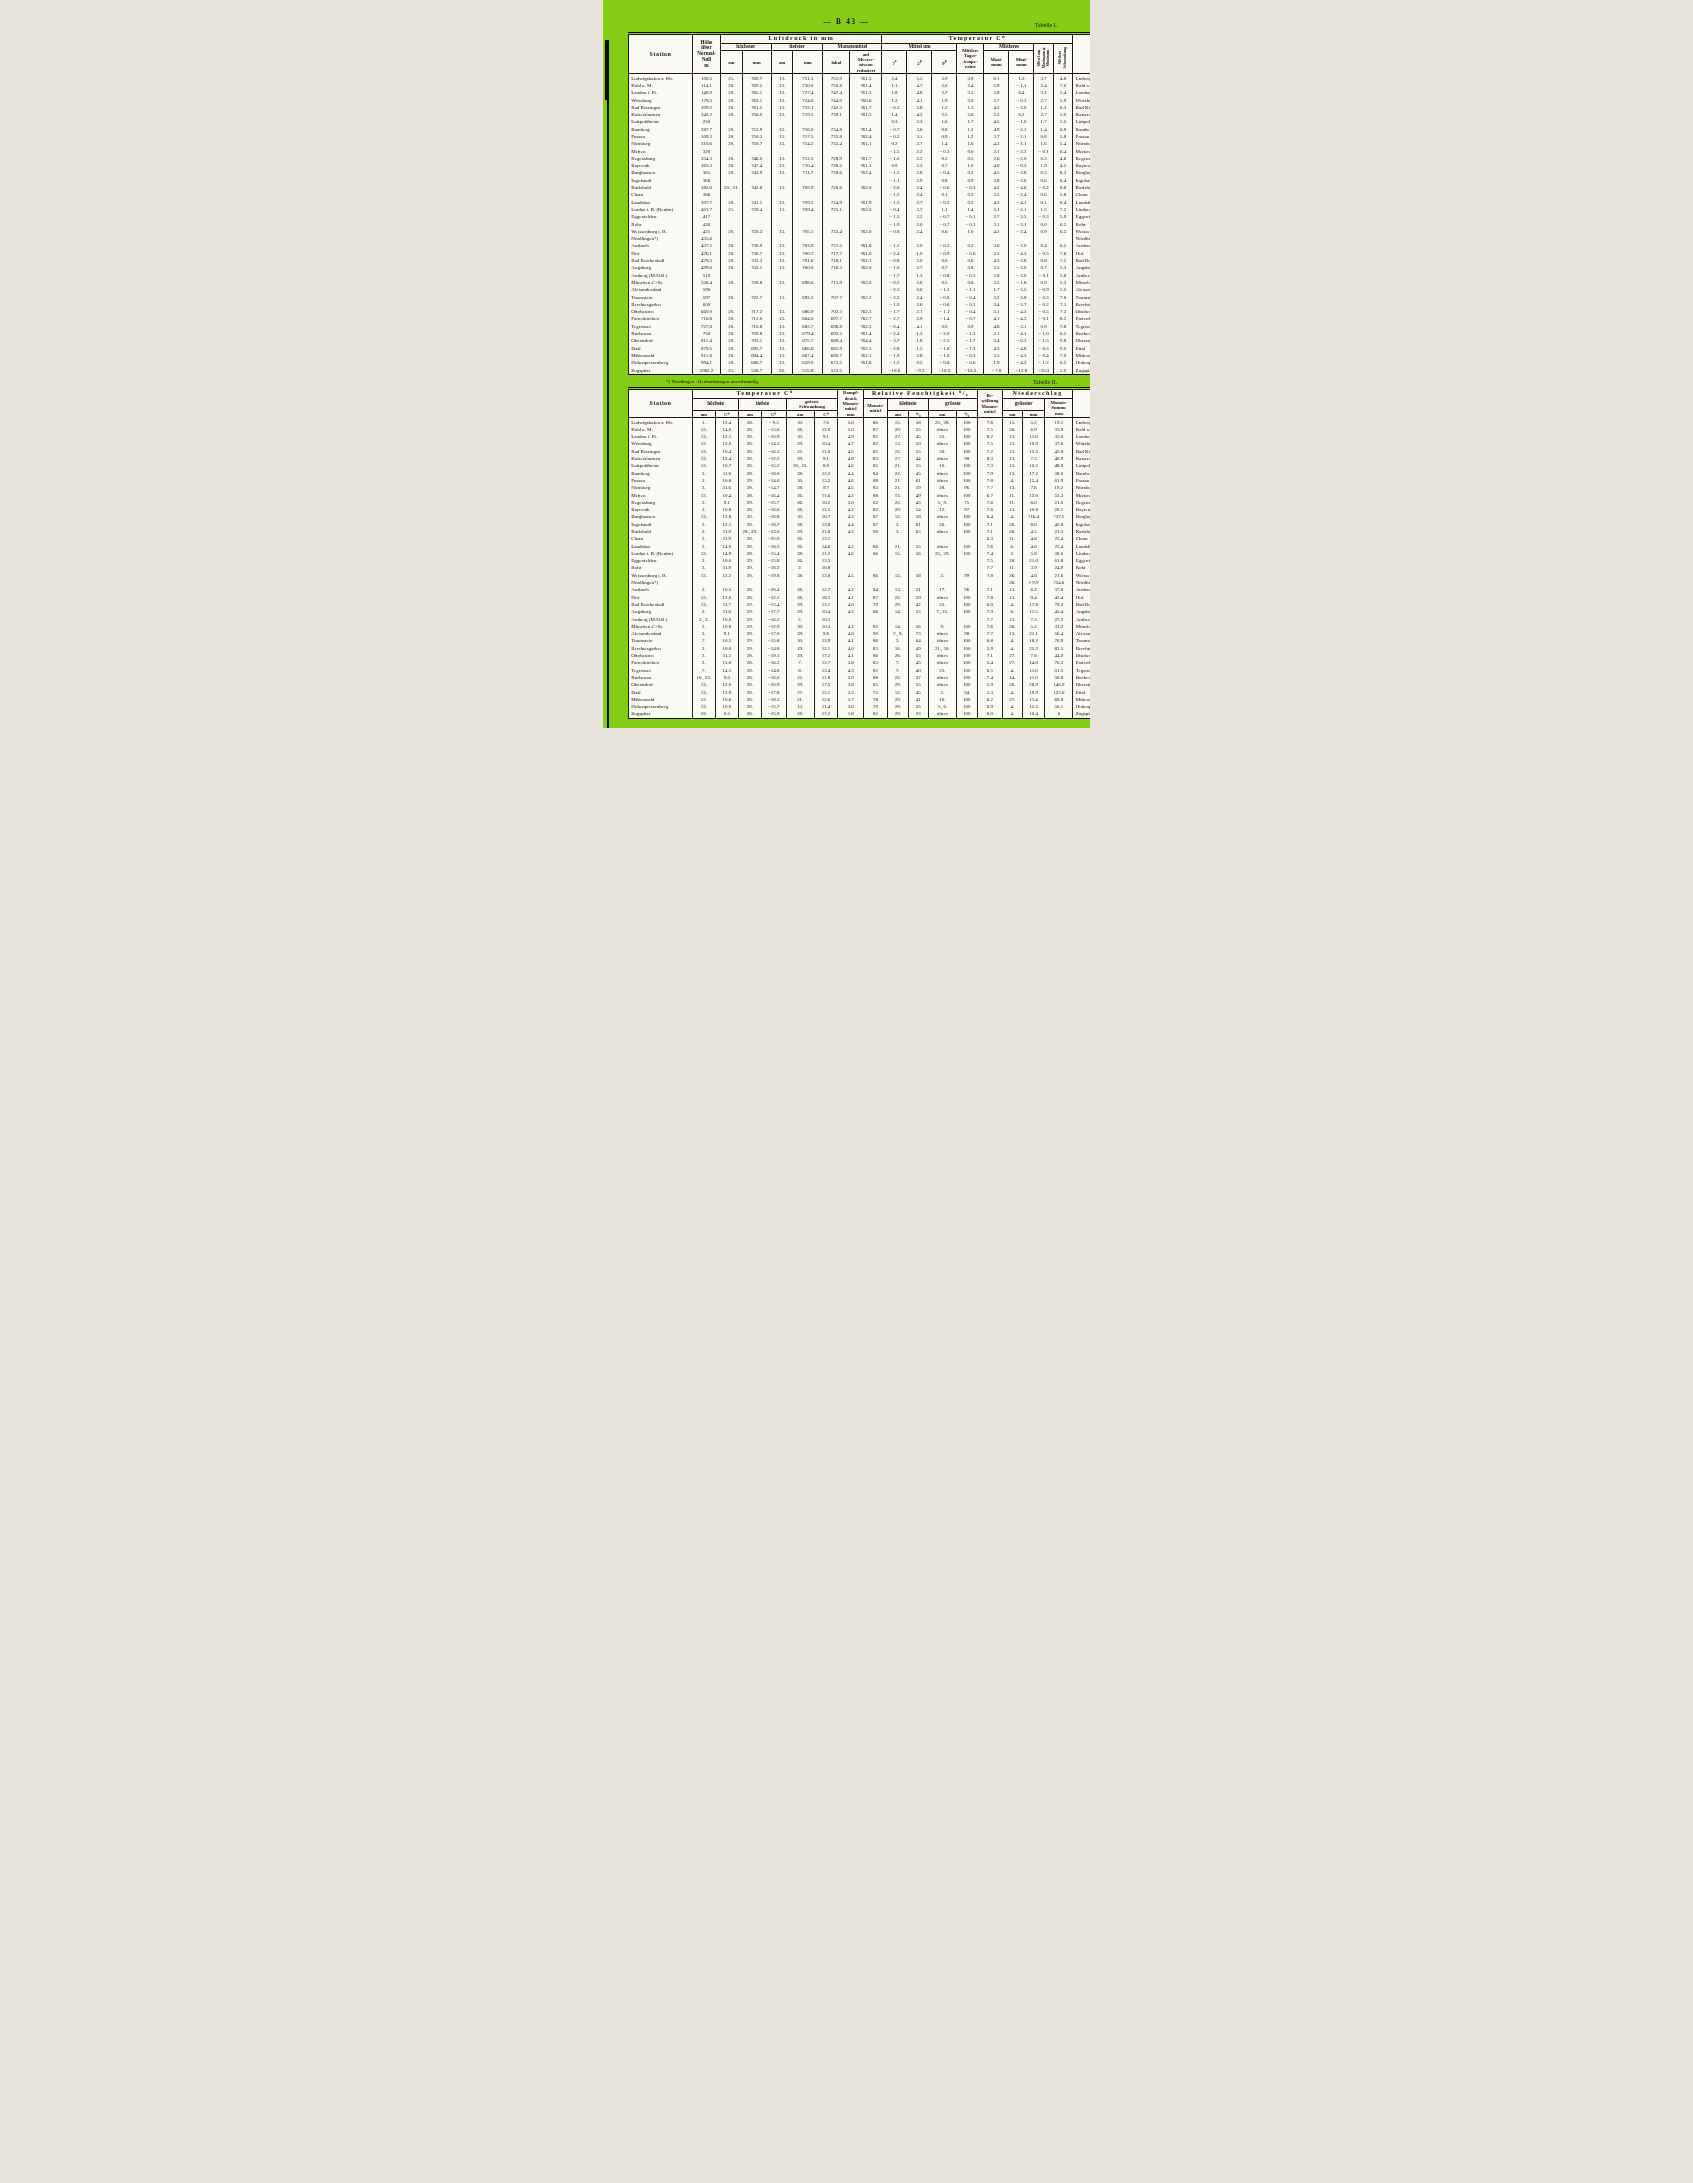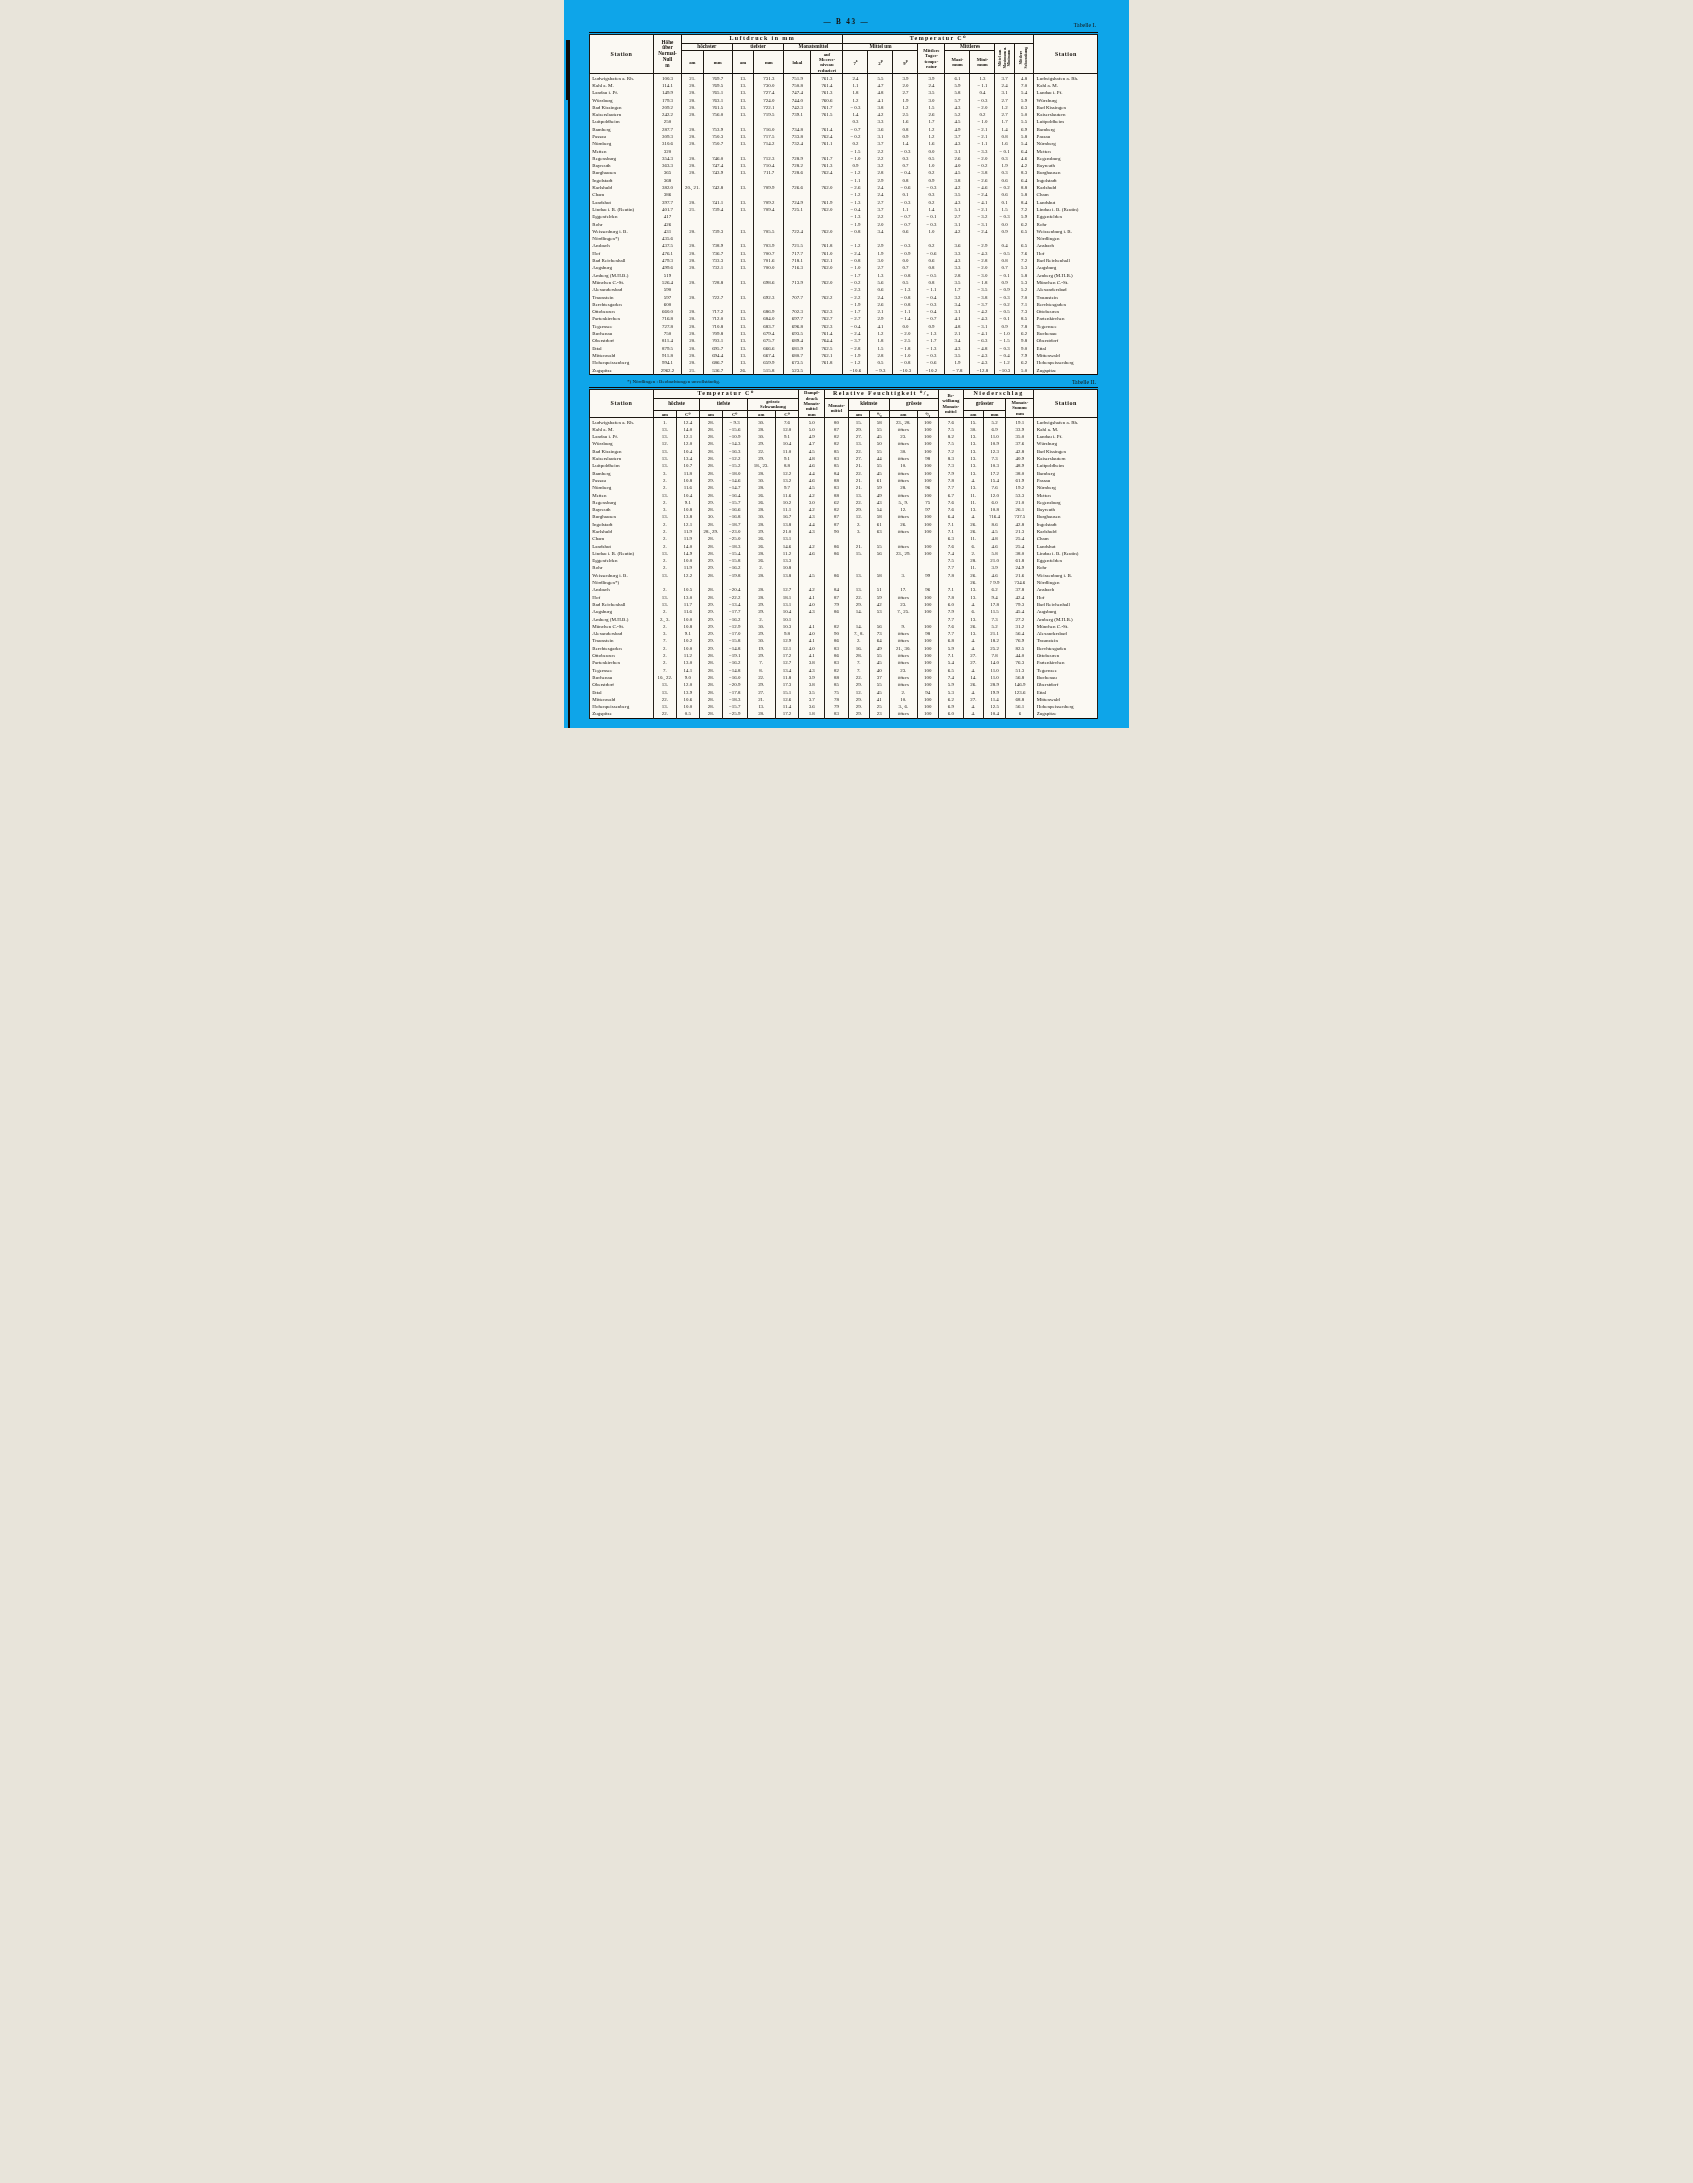--- a/index.html
+++ b/index.html
@@ -1,21 +1,21 @@
 <!DOCTYPE html>
 <html style="font-size:7.2px"><head>
 <meta charset="utf-8">
 <title>B 43 — Tabelle I / Tabelle II</title>
 <style>
   html,body{margin:0;padding:0;background:#e8e4da;}
   .page{
     position:relative;
-    width:565px;height:728px;
+    width:487px;height:728px;
     margin:0 auto;
-    background:#0ea5e9;
+    background:#84cc16;
     overflow:hidden;
     font-family:"Liberation Serif","DejaVu Serif",serif;
     color:#17130e;
   }
   .scan-strip{position:absolute;left:4px;top:42px;bottom:0;width:1.8px;background:#0d0b09;}
   .scan-blob{position:absolute;left:2.3px;top:40px;width:4px;height:60px;background:#0d0b09;}
   .page-head{
     position:absolute;top:18px;left:0;width:100%;text-align:center;
     font-size:7.2px;letter-spacing:1.8px;font-weight:bold;
   }

